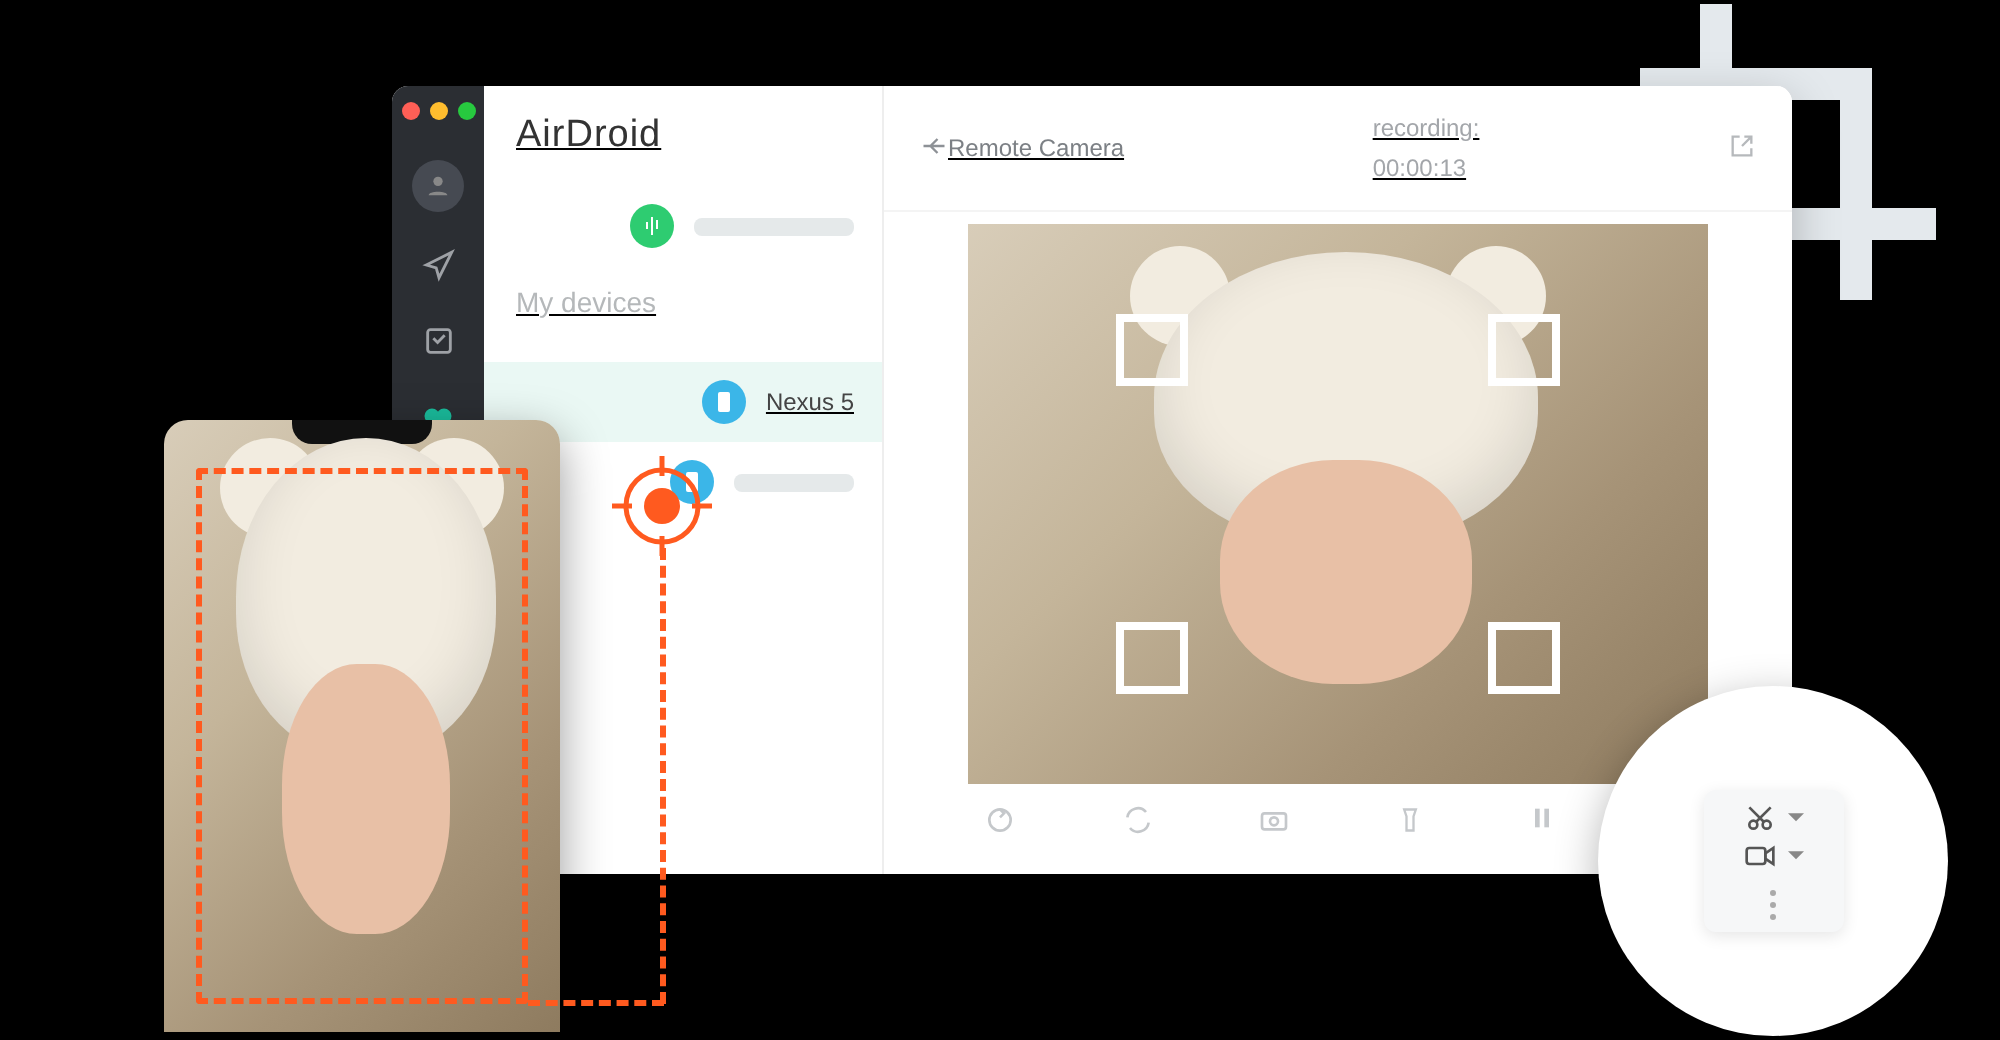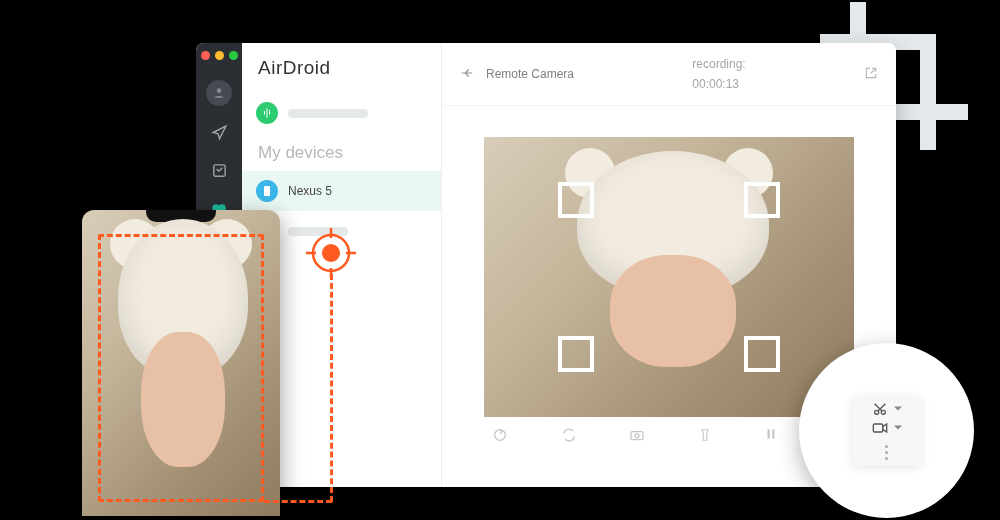--- a/index.html
+++ b/index.html
@@ -21,26 +21,27 @@
     height: 175px;
     pointer-events: none;
   }
 
   
   .window {
     position: absolute;
     left: 196px;
     top: 43px;
     width: 700px;
-    height: 444px;
+    height: 394px;
     background: #fff;
     border-radius: 8px;
     box-shadow: 0 8px 24px rgba(0,0,0,.25);
     display: flex;
     overflow: hidden;
+    text-decoration: underline;
   }
 
   
   .rail {
     width: 46px;
     background: #2b2e33;
     display: flex;
     flex-direction: column;
     align-items: center;
     padding-top: 8px;
@@ -71,45 +72,44 @@
     font-size: 19px;
     font-weight: 500;
     color: #333;
     padding: 4px 16px 14px;
     letter-spacing: .5px;
   }
   .device-row {
     display:flex;align-items:center;gap:10px;
     padding: 9px 14px;
     cursor:pointer;
-    font-size:12px;color:#444;
+    font-size:12px;color:#444;justify-content:flex-end;
   }
   .device-row.selected { background:#eaf8f4; }
   .device-pill {
     width:22px;height:22px;border-radius:50%;
     display:flex;align-items:center;justify-content:center;
     color:#fff;font-size:12px;
   }
   .green{background:#2ecc71;} .blue{background:#3bb6e8;}
   .placeholder-bar {
     height:9px;border-radius:4px;background:#e5e9ea;
   }
   .section-label {
-    font-size:17px;color:#b5b8ba;padding:10px 16px 8px;
+    font-size:14px;color:#b5b8ba;padding:10px 16px 22px;
   }
 
   
   .main {
     flex:1;display:flex;flex-direction:column;
     background:#fff;
   }
   .main-header {
     display:flex;align-items:center;
     padding: 14px 18px;
-    gap: 12px;
     font-size: 12px;
     color:#8d9196;
     border-bottom:1px solid #f4f4f4;
   }
   .back-arrow{color:#8d9196;cursor:pointer;}
   .main-title{color:#7c8085;}
   .rec-status{margin-left:auto;margin-right:auto;display:flex;gap:6px;color:#a3a6aa;flex-direction:column;}
   .popout-icon{margin-left:auto;color:#b6b9bc;cursor:pointer;}
   .main-header .spacer{flex:1;}
 

